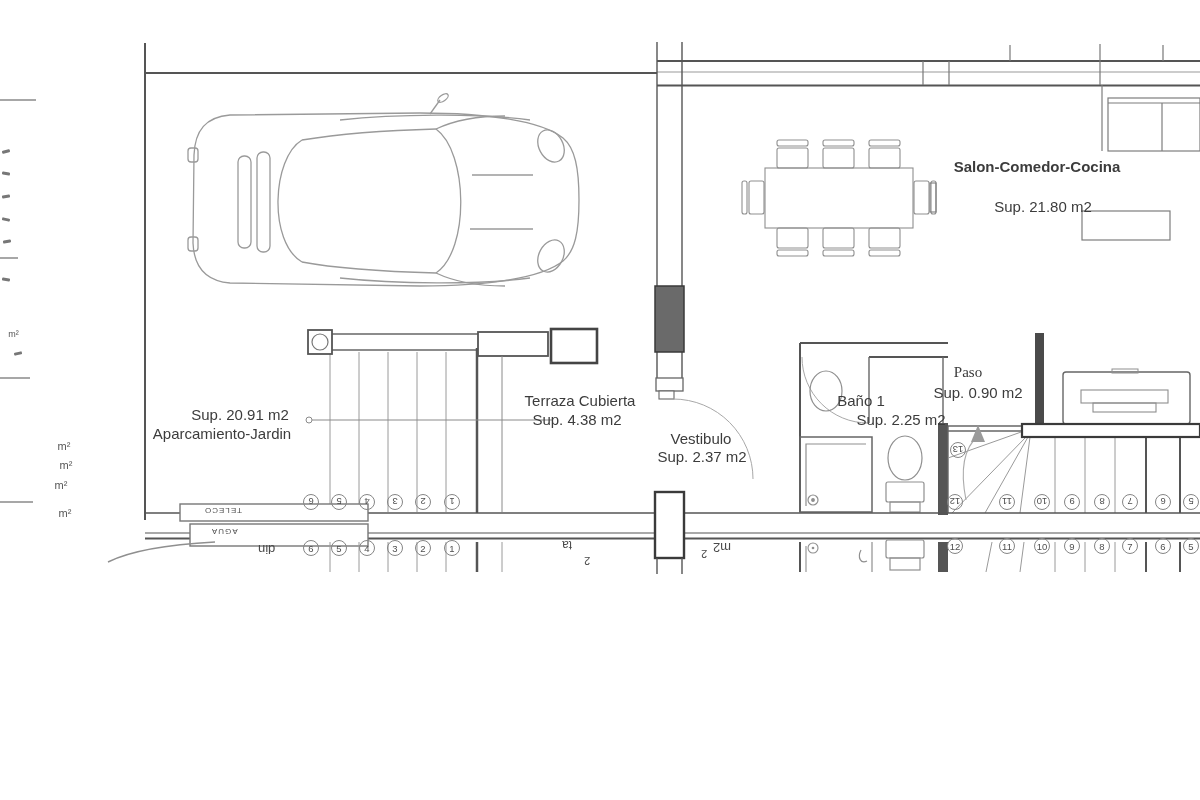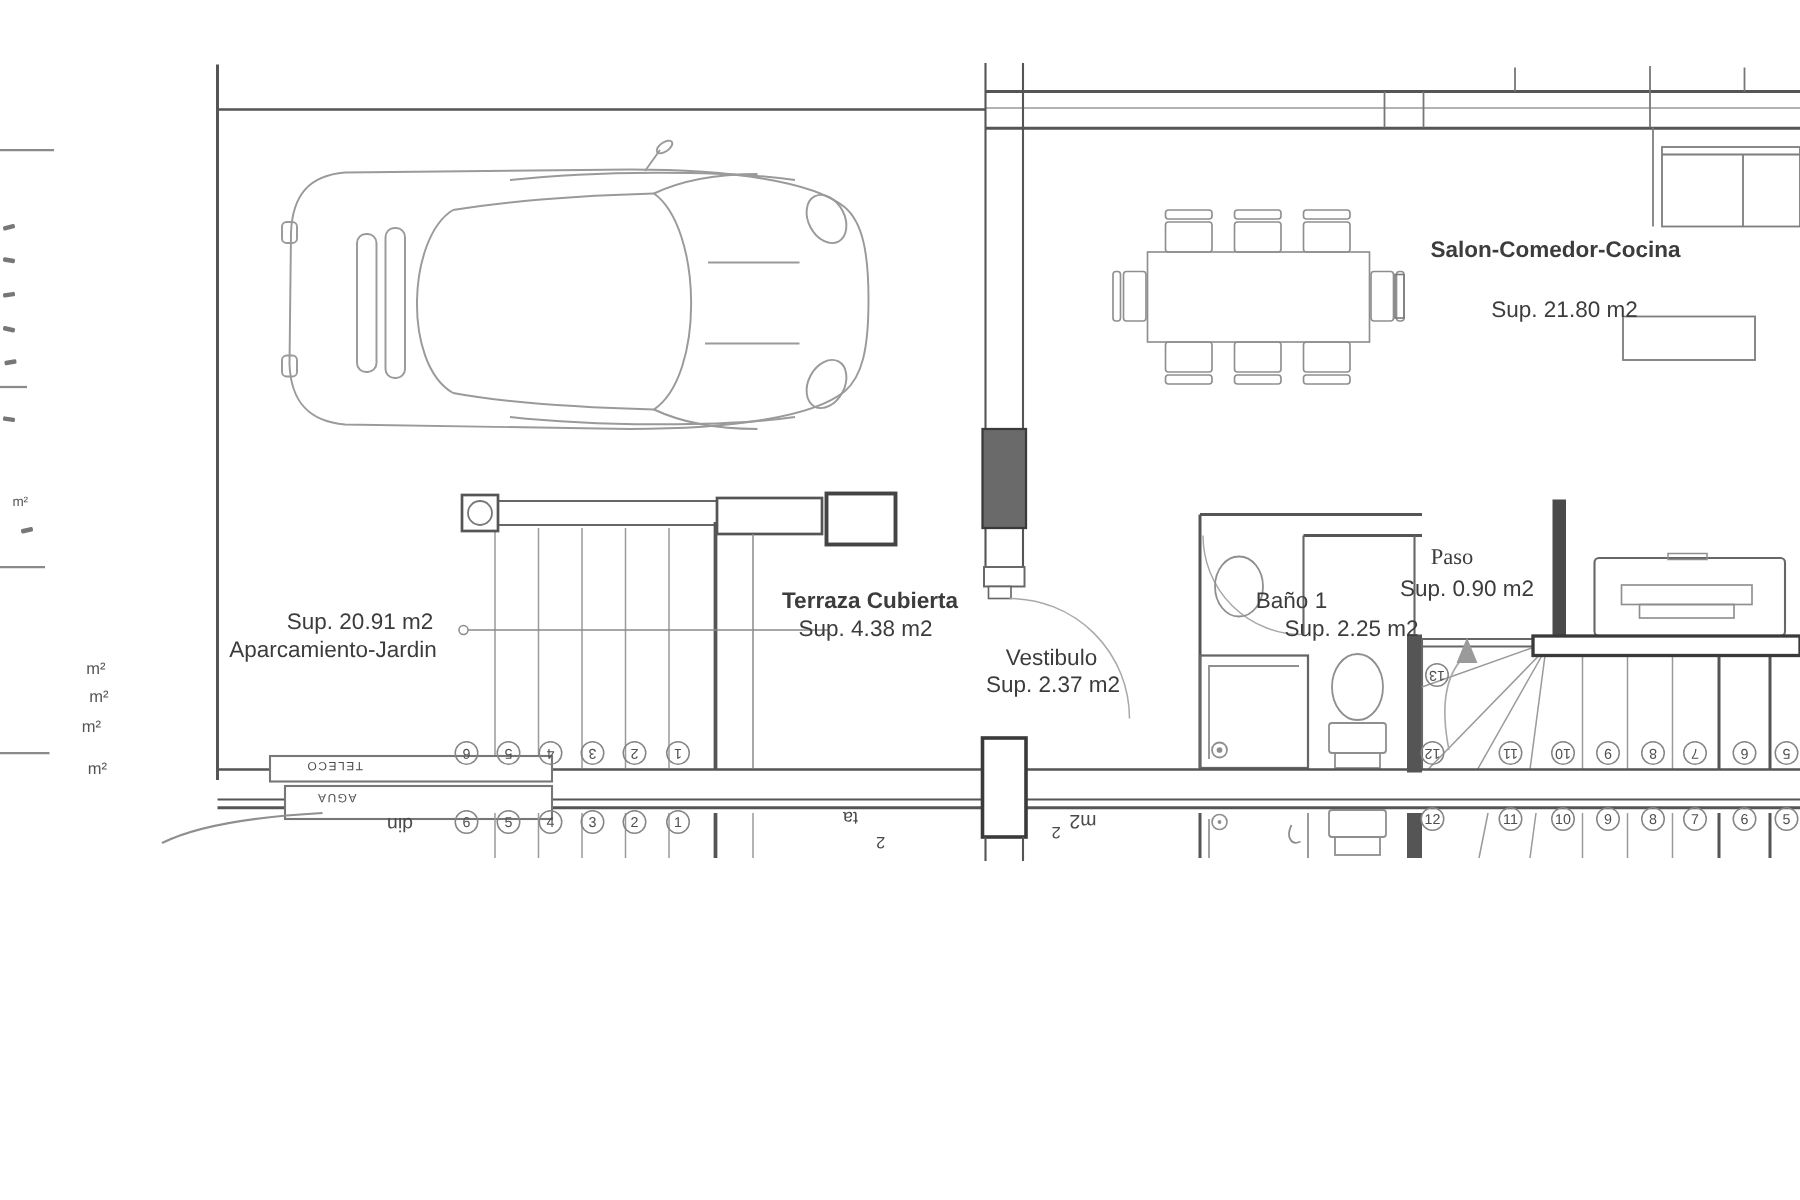--- a/index.html
+++ b/index.html
@@ -231,21 +231,21 @@
     <rect x="938" y="542" width="10" height="30" fill="#555" stroke="none"></rect>
   </g>
 </svg>
 
   <div class="label" style="left:1037px;top:158px;font-weight:bold;">Salon-Comedor-Cocina</div>
   <div class="label" style="left:1043px;top:178px;margin-top:20px;">Sup. 21.80 m2</div>
 
   <div class="label" style="left:240px;top:406px;">Sup. 20.91 m2</div>
   <div class="label" style="left:222px;top:425px;">Aparcamiento-Jardin</div>
 
-  <div class="label" style="left:580px;top:392px;font-weight:bold;">Terraza Cubierta</div>
+  <div class="label" style="left:580px;top:392px;">Terraza Cubierta</div>
   <div class="label" style="left:577px;top:411px;">Sup. 4.38 m2</div>
 
   <div class="label" style="left:701px;top:430px;">Vestibulo</div>
   <div class="label" style="left:702px;top:448px;">Sup. 2.37 m2</div>
 
   <div class="label" style="left:861px;top:392px;">Baño 1</div>
   <div class="label" style="left:901px;top:411px;">Sup. 2.25 m2</div>
 
   <div class="label" style="left:968px;top:364px;font-family:Liberation Serif, serif;">Paso</div>
   <div class="label" style="left:978px;top:384px;">Sup. 0.90 m2</div>

